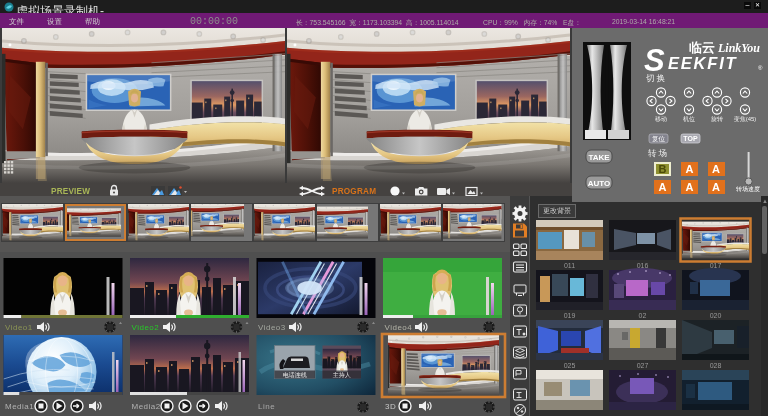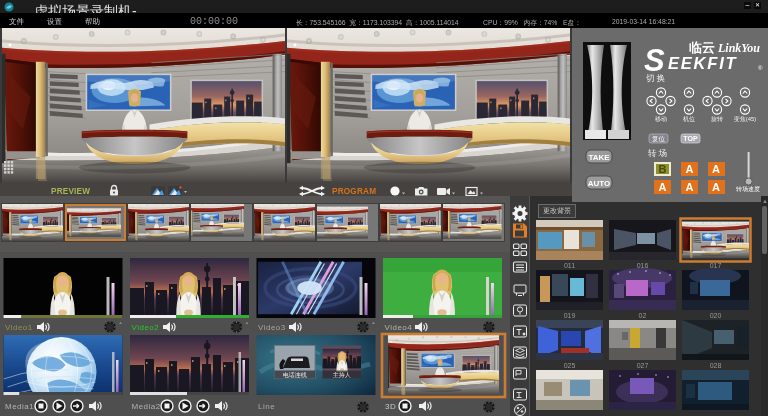--- a/index.html
+++ b/index.html
@@ -1,20 +1,20 @@
 <!DOCTYPE html>
 <html><head>
 <meta charset="utf-8">
 <style>
 *{margin:0;padding:0;box-sizing:border-box;}
 html,body{width:768px;height:416px;overflow:hidden;background:#515151;font-family:"Liberation Sans",sans-serif;}
 #app{position:relative;width:768px;height:416px;background:#515151;}
 .abs{position:absolute;}
 .titlebar{left:0;top:0;width:768px;height:13px;background:#1d1d1d;}
-.menubar{left:0;top:13px;width:768px;height:16px;background:#000000;}
+.menubar{left:0;top:13px;width:768px;height:16px;background:#701a75;}
 .mtxt{position:absolute;top:4px;font-size:7.5px;color:#d0d0d0;}
 .stat{position:absolute;top:5px;font-size:6.8px;color:#aeaca9;white-space:nowrap;}
 .timer{position:absolute;left:190px;top:3px;font-size:10px;color:#8e8e8e;font-family:"Liberation Mono",monospace;letter-spacing:0;}
 .vpanel{top:28px;width:283px;height:155px;background:#888;}
 .rpanel{left:572px;top:28px;width:196px;height:174px;background:#6b6b6b;}
 .toolbar{left:0;top:183px;width:572px;height:13px;background:#454240;padding-left:46px;}
 .thumbrow{left:0;top:196px;width:510px;height:56px;background:#565554;}
 .thumb{position:absolute;top:8px;width:61px;height:37px;background:#777;box-shadow:0 0 0 1px #3e3e3e;}
 .sidebar{left:510px;top:196px;width:20px;height:220px;background:#3b3b3b;border-right:1px solid #555;}
 .template{left:530px;top:196px;width:231px;height:220px;background:#2f2f2f;}
@@ -301,21 +301,21 @@
  <ellipse cx="59" cy="30" rx="28" ry="12" fill="#9ec2ee" opacity="0.3"></ellipse>
 </symbol>
 </defs>
 </svg>
 
 <div class="abs titlebar">
  <svg class="abs" style="left:4px;top:2px" width="10" height="10" viewBox="0 0 10 10">
   <circle cx="5" cy="5" r="4.5" fill="#1b7f8f"></circle>
         <path d="M2,6 q3,-4 6,-2 q-2,4 -6,2 Z" fill="#5fd4e4"></path>
  </svg>
- <div class="abs" style="left:34px;top:3px;font-size:14px;color:#e0e0e0;">虚拟场景录制机-</div>
+ <div class="abs" style="left:16px;top:3px;font-size:12px;color:#e0e0e0;">虚拟场景录制机-</div>
  <div class="abs" style="left:744px;top:2px;width:7px;height:7px;background:#0a0a0a;color:#fff;font-size:7px;line-height:6px;text-align:center;">–</div>
  <div class="abs" style="left:754px;top:2px;width:7px;height:7px;background:#0a0a0a;color:#fff;font-size:6px;line-height:7px;text-align:center;">✕</div>
 </div>
 <div class="abs menubar">
  <div class="mtxt" style="left:9px;">文件</div>
  <div class="mtxt" style="left:47px;">设置</div>
  <div class="mtxt" style="left:85px;font-family:Liberation Mono, monospace;">帮助</div>
  <div class="timer">00:00:00</div>
  <div class="stat" style="left:296px;">长：753.545166&nbsp;&nbsp;宽：1173.103394&nbsp;&nbsp;高：1005.114014</div>
  <div class="stat" style="left:483px;">CPU：99%&nbsp;&nbsp;&nbsp;内存：74%&nbsp;&nbsp;&nbsp;E盘：</div>

